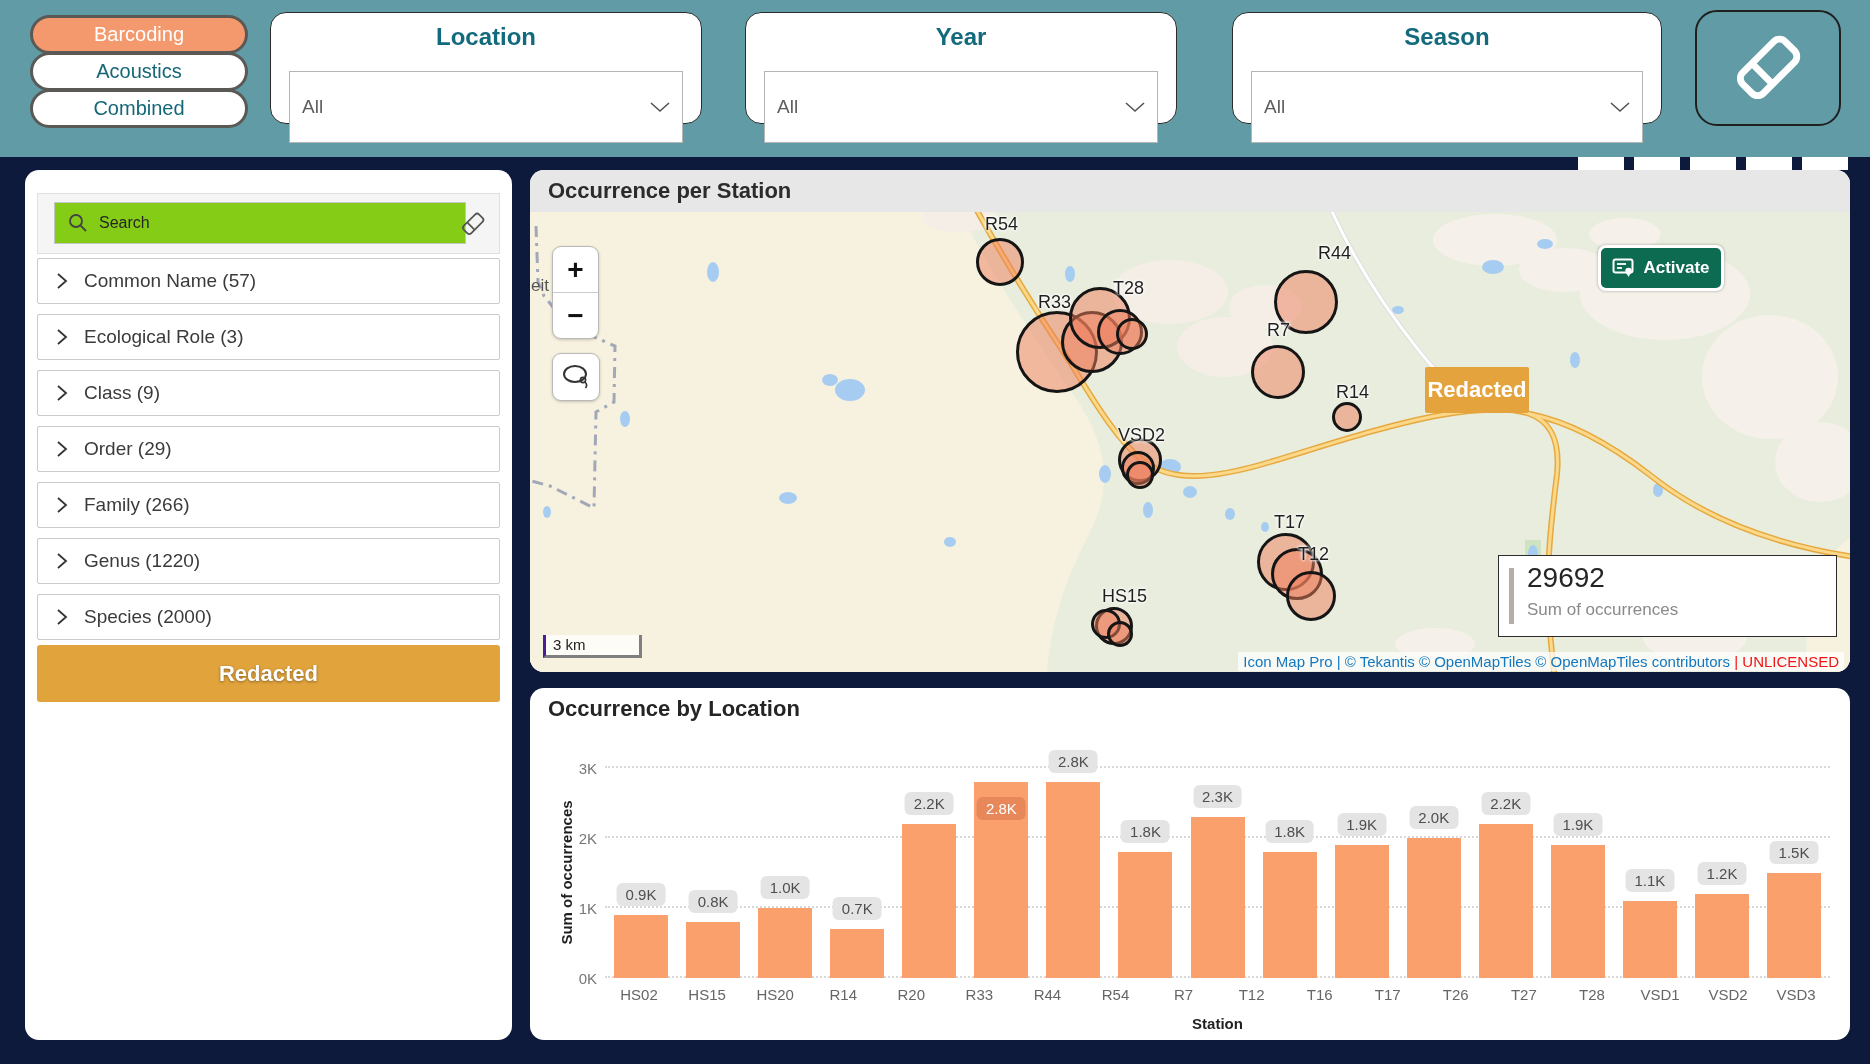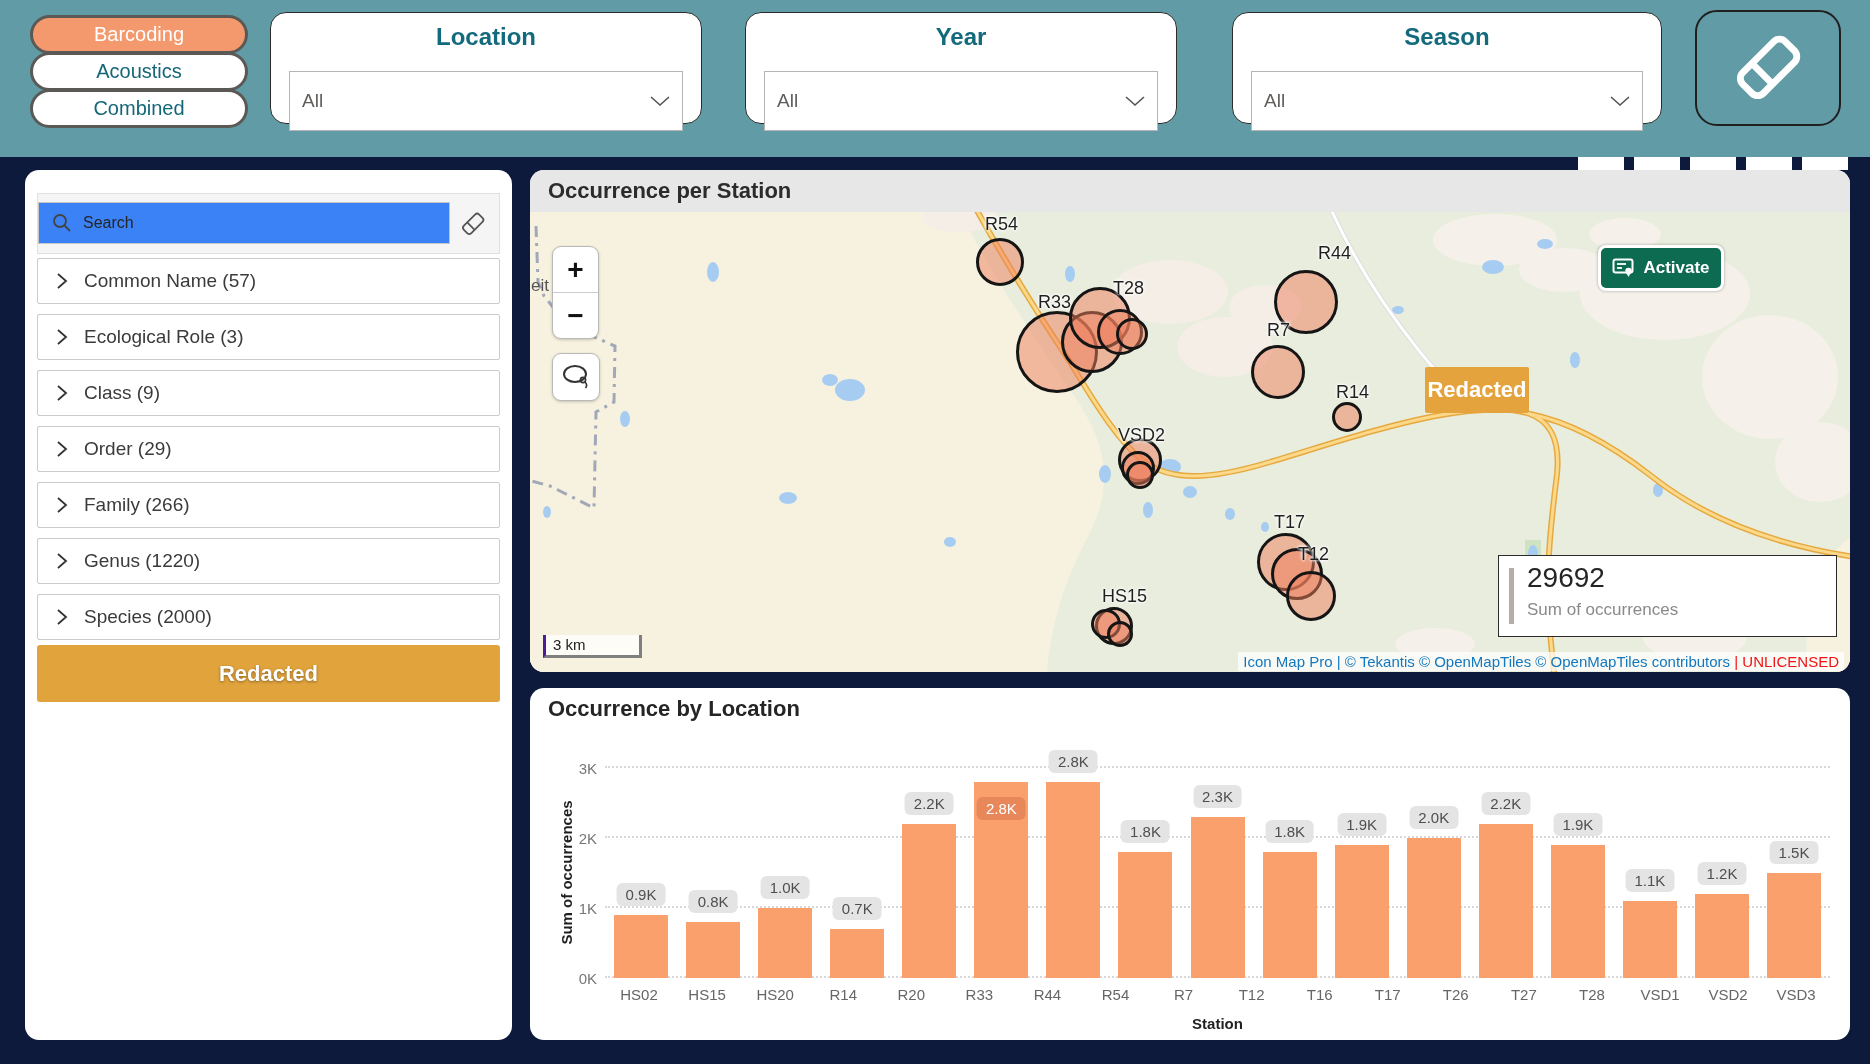--- a/index.html
+++ b/index.html
@@ -9,32 +9,32 @@
   
   .topbar{position:absolute;left:0;top:0;width:1870px;height:157px;background:#619CA6;}
   .view-btns{position:absolute;left:30px;top:15px;width:218px;}
   .pill{height:33px;border:3px solid #5a5956;border-radius:20px;background:#fff;color:#156778;
         font-size:20px;font-weight:500;display:flex;align-items:center;justify-content:center;
         margin-bottom:-2px;position:relative;}
   .pill.sel{background:#F4996D;color:#fff;z-index:2;}
   .filter-card{position:absolute;top:12px;height:110px;background:#fff;border:1px solid #2b2b2b;border-radius:16px;}
   .filter-title{margin-top:10px;text-align:center;font-size:24px;font-weight:700;color:#136A7D;}
   .dropdown{position:absolute;left:18px;right:18px;top:58px;height:38px;border:1px solid #b5b5b5;
-            background:#fff;display:flex;align-items:center;padding:10px 12px;justify-content:space-between;cursor:pointer;}
+            background:#fff;display:flex;align-items:center;padding:16px 12px;justify-content:space-between;cursor:pointer;}
   .dd-value{font-size:19px;color:#5f5d5b;}
   .clear-btn{position:absolute;left:1695px;top:10px;width:142px;height:112px;border:2px solid #1f1f1f;
              border-radius:22px;display:flex;align-items:center;justify-content:center;cursor:pointer;}
 
   
   .tabstrip .tab{position:absolute;top:157px;width:46px;height:13px;background:#fff;}
 
   
   .sidebar{position:absolute;left:25px;top:170px;width:487px;height:870px;background:#fff;border-radius:14px;}
   .searchwrap{position:absolute;left:12px;top:23px;right:12px;height:59px;background:#f5f5f5;border:1px solid #e0e0e0;}
-  .searchbox{position:absolute;left:0;top:8px;width:410px;height:40px;background:#3b82f6;border:1px solid #c6c6c6;
+  .searchbox{position:absolute;left:16px;top:8px;width:410px;height:40px;background:#84cc16;border:1px solid #c6c6c6;
              display:flex;align-items:center;cursor:text;}
   .searchbox .ph{font-size:16px;color:#252525;margin-left:10px;}
   .search-eraser{position:absolute;right:12px;top:16px;width:28px;height:28px;cursor:pointer;}
   .filter-list{position:absolute;left:12px;top:88px;right:12px;}
   .frow{height:44px;border:1px solid #cbcbcb;border-radius:2px;background:#fff;margin-bottom:10px;
         display:flex;align-items:center;cursor:pointer;}
   .frow svg{margin:0 16px 0 18px;flex:0 0 auto;}
   .frow span{font-size:19px;color:#3b3b3b;}
   .redacted-btn{position:absolute;left:12px;right:12px;top:475px;height:57px;background:#E1A33C;border-radius:3px;
         display:flex;align-items:center;justify-content:center;color:#fff;font-size:22px;font-weight:700;

